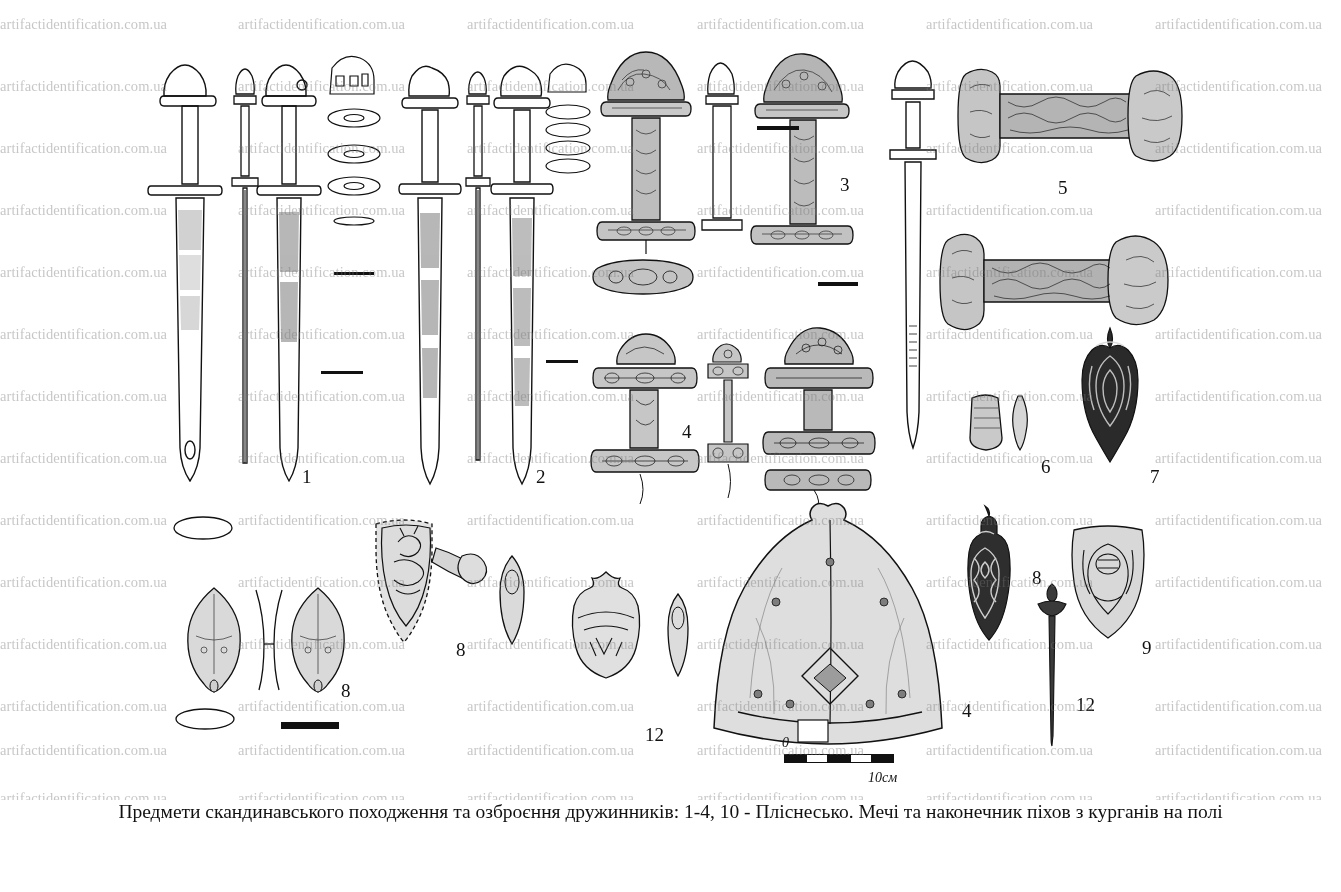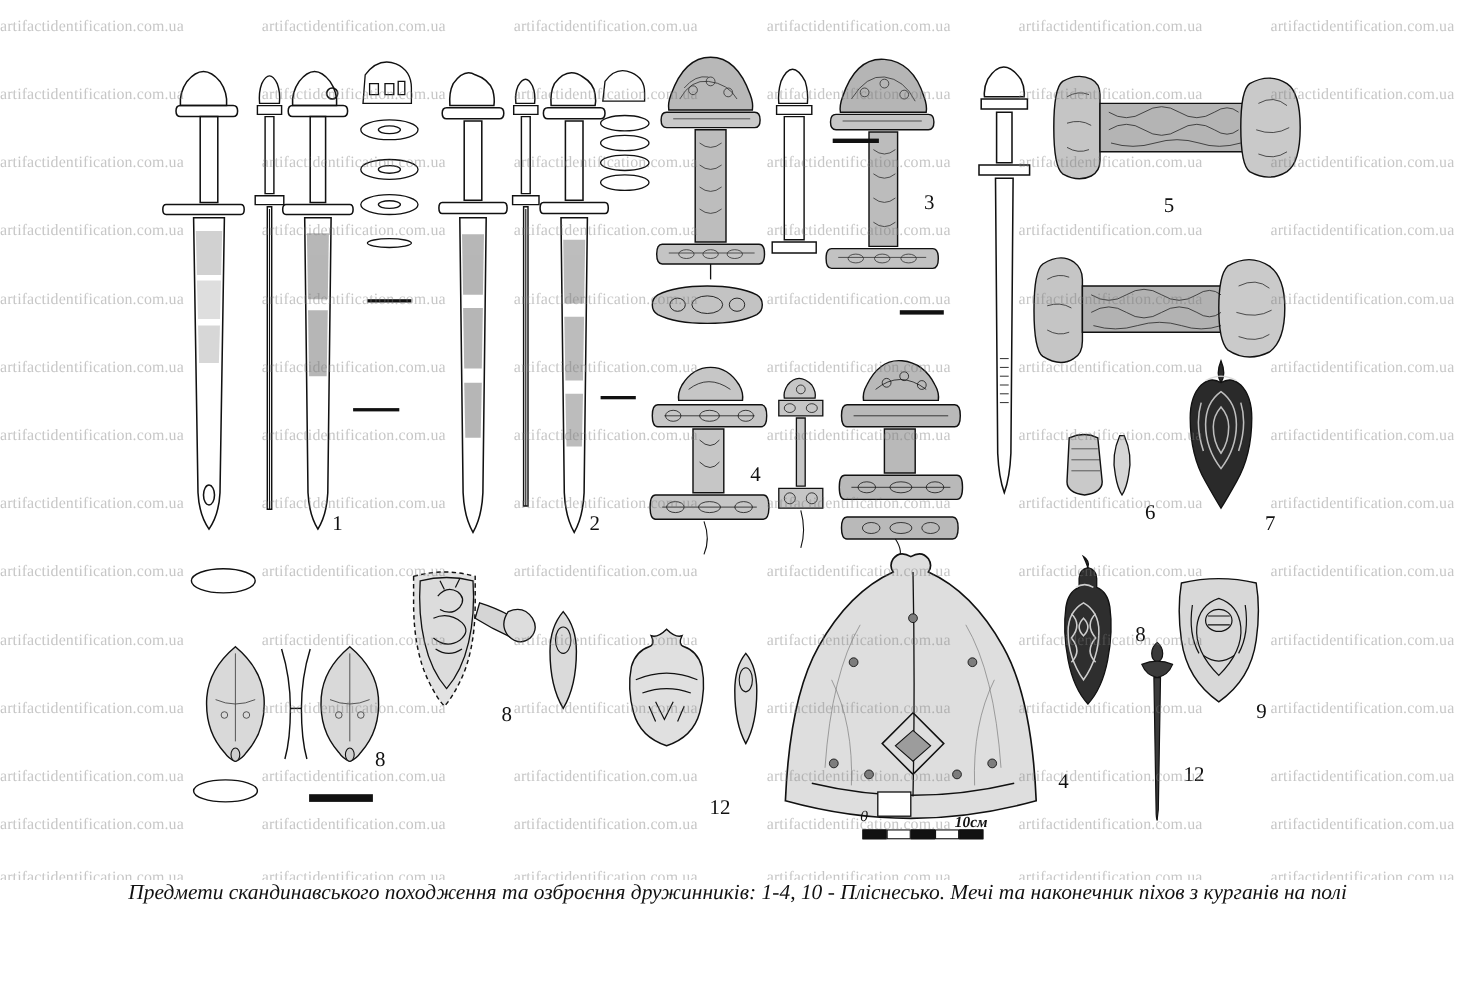--- a/index.html
+++ b/index.html
@@ -88,21 +88,21 @@
     top: 798px;
     width: 1341px;
     padding: 0 14px;
     box-sizing: border-box;
     text-align: center;
     font-family: "Liberation Serif", serif;
     font-size: 19.5px;
     line-height: 27px;
     color: #111;
   }
-  #caption .line { display: block; font-style: italic; }
+  #caption .line { display: block; }
 
   
   .artifact {
     position: absolute;
   }
   .artifact svg { display: block; overflow: visible; }
 </style>
 </head>
 <body>
 
@@ -604,21 +604,21 @@
   <div class="scalebar" style="left:281px; top:722px; width:58px; height:7px;"></div>
 
   <div class="scale-ruler" style="left:784px; top:754px; width:110px; height:10px;">
     <div class="seg fill" style="left:0; width:22px;"></div>
     <div class="seg" style="left:22px; width:22px;"></div>
     <div class="seg fill" style="left:44px; width:22px;"></div>
     <div class="seg" style="left:66px; width:22px;"></div>
     <div class="seg fill" style="left:88px; width:22px;"></div>
   </div>
   <div class="scale-label" style="left:782px; top:735px;">0</div>
-  <div class="scale-label" style="left:868px; top:741px;font-weight:bold;">10см</div>
+  <div class="scale-label" style="left:868px; top:770px;">10см</div>
 
   <div class="fignum" style="left:302px; top:466px;">1</div>
   <div class="fignum" style="left:536px; top:466px;">2</div>
   <div class="fignum" style="left:840px; top:174px;">3</div>
   <div class="fignum" style="left:682px; top:421px;">4</div>
   <div class="fignum" style="left:1058px; top:177px;">5</div>
   <div class="fignum" style="left:1041px; top:456px;">6</div>
   <div class="fignum" style="left:1150px; top:466px;">7</div>
   <div class="fignum" style="left:1032px; top:567px;">8</div>
   <div class="fignum" style="left:1142px; top:637px;">9</div>

